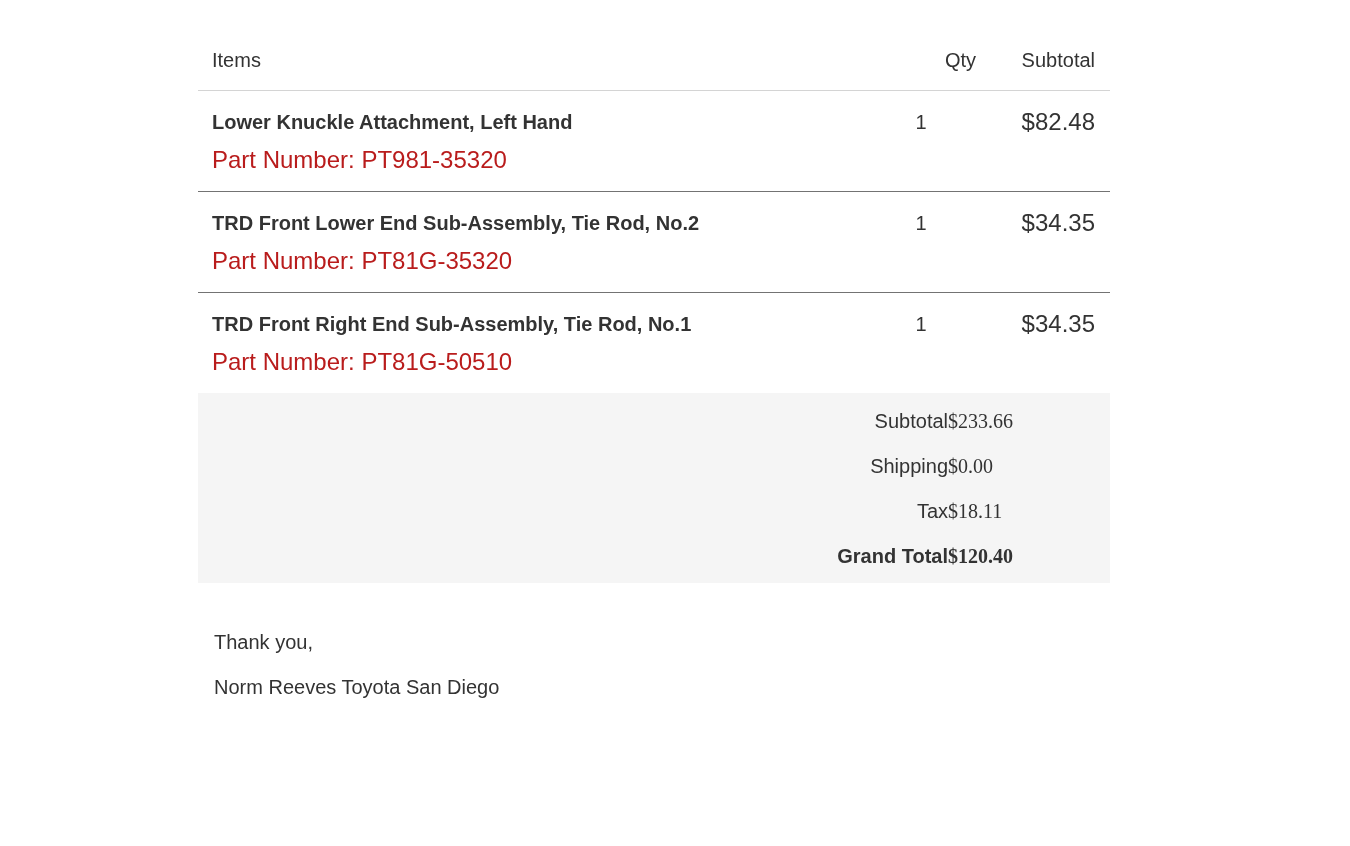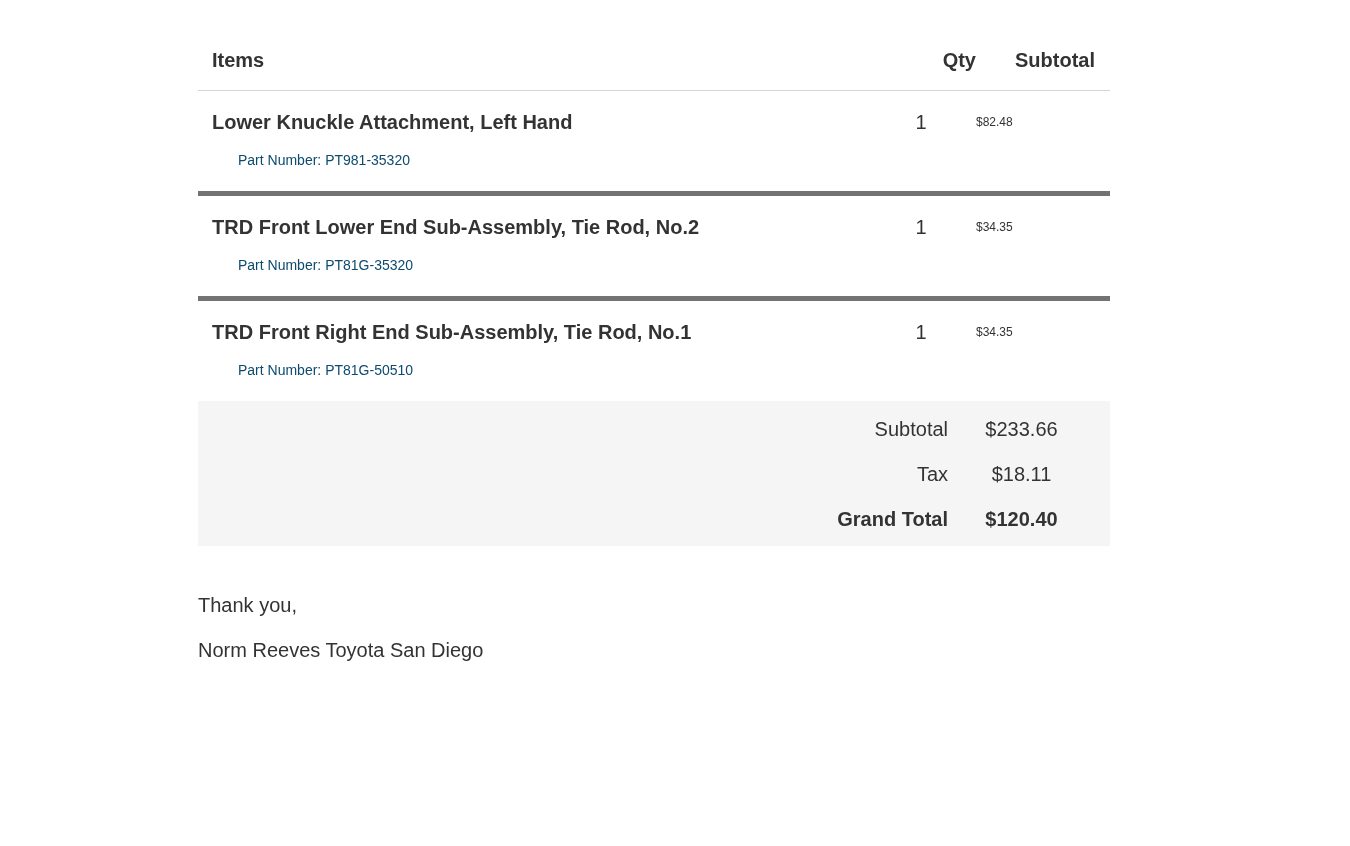--- a/index.html
+++ b/index.html
@@ -20,87 +20,88 @@
     width: 912px;
     border-collapse: collapse;
     table-layout: fixed;
   }
   col.col-items   { width: 668px; }
   col.col-qty     { width: 110px; }
   col.col-subtotal{ width: 134px; }
 
   thead th {
     font-size: 20px;
-    font-weight: bold;
+    font-weight: normal;
     line-height: 26px;
     color: #333333;
     padding-top: 17px;
     padding-bottom: 17px;
     border-bottom: 1px solid #d4d4d4;
   }
   th.h-items    { text-align: left;  padding-left: 14px; }
   th.h-qty      { text-align: right; }
   th.h-subtotal { text-align: right; padding-right: 15px; }
 
-  tbody tr { border-bottom: 5px solid #737373; }
+  tbody tr { border-bottom: 1px solid #737373; }
   tbody tr:last-child { border-bottom: none; }
 
   td { vertical-align: top; }
   td.c-item { padding: 18px 0 18px 14px; }
   .item-name {
     font-size: 20px;
     font-weight: bold;
     line-height: 26px;
     color: #333333;
     margin-bottom: 12px;
   }
   .item-part {
-    font-size: 14px;
+    font-size: 24px;
     line-height: 26px;
-    color: #0c4a6e;
-    margin-left: 26px;
+    color: #b91c1c;
   }
   td.c-qty {
     text-align: center;
     font-size: 20px;
     line-height: 26px;
     padding-top: 18px;
   }
   td.c-price {
-    font-size: 12px;
+    text-align: right;
+    font-size: 24px;
     line-height: 26px;
     padding-top: 18px;
     padding-right: 15px;
   }
 
   .summary {
     width: 912px;
     background: #f5f5f5;
     padding: 5px 15px 5px 0;
   }
   .summary-row {
     height: 45px;
     display: flex;
     align-items: center;
     justify-content: flex-end;
     font-size: 20px;
     line-height: 26px;
     color: #333333;
   }
   .summary-label { text-align: right; }
-  .summary-value { width: 147px; text-align: center; }
+  .summary-value { width: 147px; text-align: left; font-family: Liberation Serif, serif; }
   .summary-row.bold .summary-label,
   .summary-row.bold .summary-value { font-weight: bold; }
 
   .footer { margin-top: 46px; }
   .footer p {
     font-size: 20px;
     line-height: 26px;
     color: #333333;
     margin-bottom: 19px;
+    margin-left: 16px;
   }
 </style>
 </head>
 <body>
 
 <div class="content">
 
   <table class="items-table">
     <colgroup>
       <col class="col-items">
@@ -141,20 +142,24 @@
       </tr>
     </tbody>
   </table>
 
   <div class="summary">
     <div class="summary-row">
       <span class="summary-label">Subtotal</span>
       <span class="summary-value">$233.66</span>
     </div>
     <div class="summary-row">
+      <span class="summary-label">Shipping</span>
+      <span class="summary-value">$0.00</span>
+    </div>
+    <div class="summary-row">
       <span class="summary-label">Tax</span>
       <span class="summary-value">$18.11</span>
     </div>
     <div class="summary-row bold">
       <span class="summary-label">Grand Total</span>
       <span class="summary-value">$120.40</span>
     </div>
   </div>
 
   <div class="footer">

